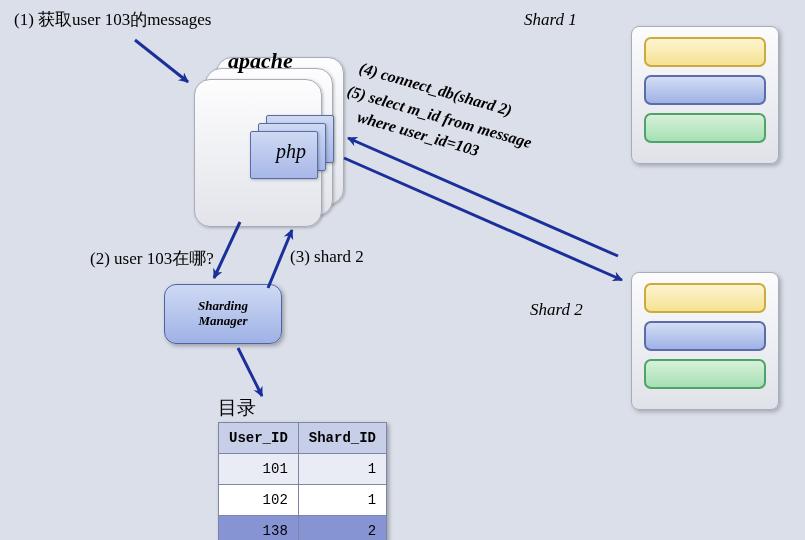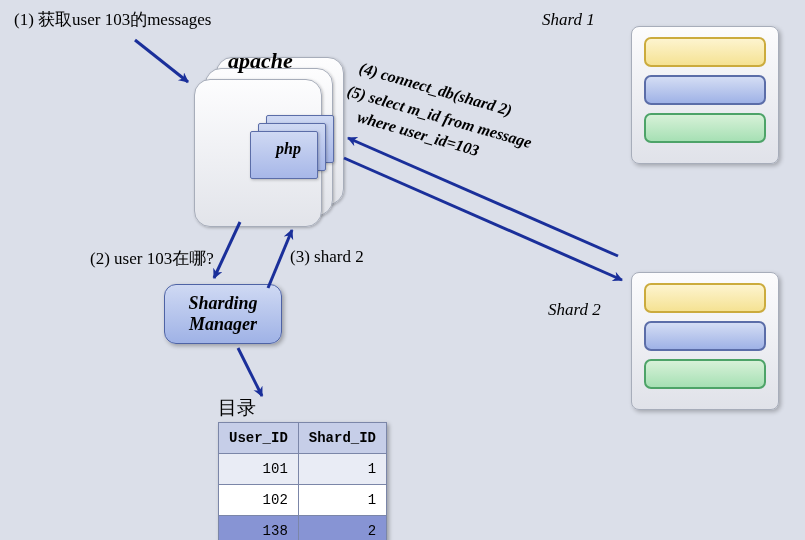--- a/index.html
+++ b/index.html
@@ -12,21 +12,21 @@
     position: relative;
     overflow: hidden;
   }
   .label {
     position: absolute;
     font-size: 17px;
     font-weight: normal;
     color: #000;
     white-space: nowrap;
   }
-  .label.italic { font-style: italic; margin-left: 18px; }
+  .label.italic { font-style: italic; }
 
   
   .server-stack {
     position: absolute;
     left: 194px;
     top: 57px;
     width: 150px;
     height: 170px;
   }
   .server-card {
@@ -61,37 +61,37 @@
     border: 1px solid #5b6da8;
     border-radius: 2px;
     box-shadow: 1px 1px 3px rgba(0,0,0,.25);
   }
   .php-card.c1 { left: 16px; top: 0; }
   .php-card.c2 { left: 8px; top: 8px; }
   .php-card.c3 { left: 0; top: 16px; }
   .php-label {
     position: absolute;
     left: 276px; top: 140px;
-    font-style: italic; font-weight: bold; font-size: 16px;
+    font-style: italic; font-weight: normal; font-size: 20px;
   }
 
   
   .sharding-mgr {
     position: absolute;
     left: 164px; top: 284px;
     width: 118px; height: 60px;
     background: linear-gradient(#cfd9f3,#9fb2e6);
     border: 1px solid #4e63a5;
     border-radius: 12px;
     box-shadow: 2px 2px 4px rgba(0,0,0,.3);
     display: flex;
     align-items: center;
     justify-content: center;
     text-align: center;
-    font-style: italic; font-weight: bold; font-size: 18px;
+    font-style: italic; font-weight: bold; font-size: 13px;
     line-height: 1.15;
   }
 
   
   .shard {
     position: absolute;
     width: 148px; height: 138px;
     background: linear-gradient(#fcfcfd,#e0e2e9);
     border: 1px solid #a7adba;
     border-radius: 8px;

